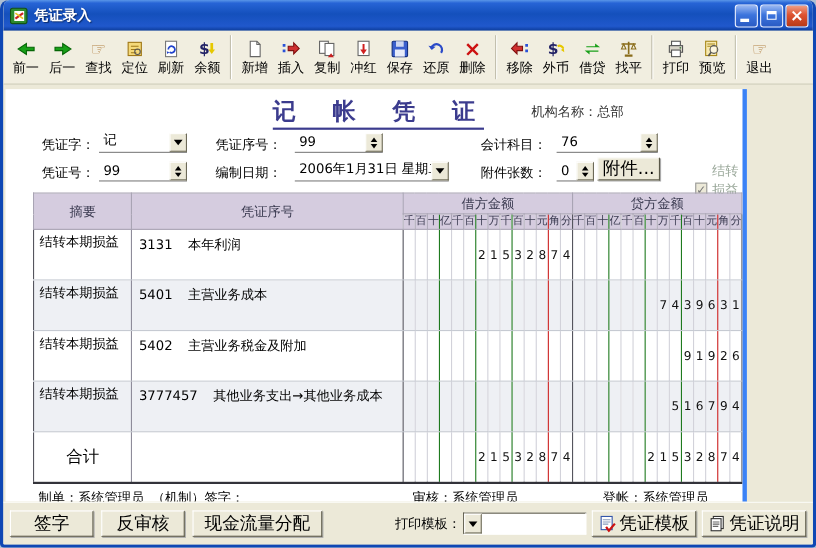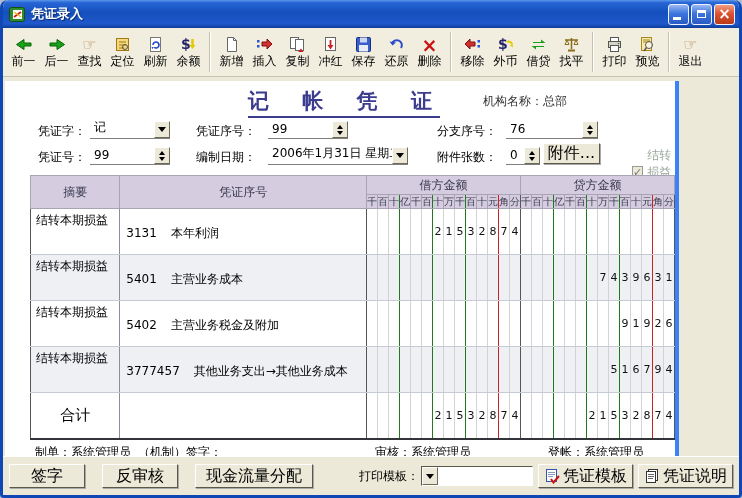--- a/index.html
+++ b/index.html
@@ -45,38 +45,38 @@
   table.voucher{border-collapse:collapse;table-layout:fixed;border:1px solid #55555e;border-bottom:2px solid #33333a;}
   .voucher th{background:#d5ccdf;color:#3a3a50;font-weight:normal;font-size:12px;padding:0;border:1px solid #a9a4b4;}
   .voucher th.dh{font-size:10px;height:14px;line-height:13px;width:10px;overflow:hidden;}
   .voucher th.big{height:19px;margin-left:48px;}
   .voucher td{padding:0;font-size:12px;border-top:1px solid #c6cad2;border-bottom:1px solid #c6cad2;height:46px;overflow:hidden;}
   .voucher td.dcell{border-left:1px solid #d2d2da;border-right:1px solid #d2d2da;text-align:center;vertical-align:middle;font-size:11px;color:#111;padding:0;}
   .voucher .gline{border-right:1px solid #1f7a1f !important;}
   .voucher .rline{border-right:1px solid #cc2222 !important;}
   .voucher .secend{border-right:1px solid #55555e !important;}
   .voucher td.sumcell{vertical-align:top;padding:3px 2px 0 5px;border-right:1px solid #8e8c9a;white-space:nowrap;}
-  .voucher td.acccell{vertical-align:top;padding:16px 2px 0 6px;border-right:1px solid #55555e;white-space:nowrap;}
+  .voucher td.acccell{vertical-align:top;padding:5px 2px 0 6px;border-right:1px solid #55555e;white-space:nowrap;}
   .voucher tr.alt td{background:#eef0f4;}
   .voucher td .acode{display:inline-block;margin-right:14px;}
   .voucher tr.totalrow td.sumcell{vertical-align:middle;text-align:center;font-size:15px;padding:0;}
   
   .sbar{position:absolute;left:684px;top:94px;width:17px;height:264px;background:#f3f5fa;border:1px solid #c6c6c6;}
   .sbtn{position:absolute;left:0;width:15px;height:16px;background:linear-gradient(180deg,#e2ecfe,#c1d4f8);border:1px solid #9db6e4;border-radius:2px;display:flex;align-items:center;justify-content:center;}
   .sb-up{top:0;}
   .sb-dn{bottom:0;}
   .sthumb{position:absolute;left:0;top:17px;width:15px;height:38px;background:linear-gradient(90deg,#cfe0fc,#a7c2f4);border:1px solid #7da2e0;border-radius:2px;}
   .tri-up{width:0;height:0;border-left:4px solid transparent;border-right:4px solid transparent;border-bottom:5px solid #4d6185;}
   .tri-dn{width:0;height:0;border-left:4px solid transparent;border-right:4px solid transparent;border-top:5px solid #4d6185;}
   
   .signline{position:absolute;top:363px;width:680px;height:15px;font-size:12px;color:#000;}
   .signline span{position:absolute;white-space:nowrap;}
   
   .bottombar{height:39px;background:#ece9d8;border-top:1px solid #fff;display:flex;align-items:center;padding:0 6px;}
-  .bb-left{display:flex;gap:17px;}
+  .bb-left{display:flex;gap:7px;}
   .bbtn{height:24px;padding:0 10px;min-width:76px;}
   .bb-right{margin-left:auto;display:flex;align-items:center;}
   .ptlabel{font-size:12px;margin-right:2px;white-space:nowrap;}
   .combo{width:112px;height:20px;background:#fff;border:1px solid;border-color:#5a5848 #fff #fff #5a5848;display:flex;align-items:center;}
   .combo .cval{flex:1;font-size:12px;padding-left:4px;white-space:nowrap;overflow:hidden;}
   .combo .ctl{height:18px;}
   .iconbtn{height:24px;padding:0 5px;margin-left:5px;display:flex;align-items:center;gap:3px;}
   .iconbtn svg{flex:0 0 auto;}
 </style>
 </head>
@@ -317,21 +317,21 @@
 
       <span class="flabel" style="left:191px;top:42px;">凭证序号：</span>
       <div class="fbox" style="left:263px;top:38px;width:80px;">
         <span class="fval">99</span>
         <span class="ctl">
             <span class="tri-u-s"></span>
             <span class="tri-d-s"></span>
           </span>
       </div>
 
-      <span class="flabel" style="left:432px;top:42px;">分支序号：</span>
+      <span class="flabel" style="left:432px;top:42px;">会计科目：</span>
       <div class="fbox" style="left:501px;top:38px;width:92px;">
         <span class="fval">76</span>
         <span class="ctl">
             <span class="tri-u-s"></span>
             <span class="tri-d-s"></span>
           </span>
       </div>
 
       <span class="flabel" style="left:33px;top:68px;">凭证号：</span>
       <div class="fbox" style="left:85px;top:64px;width:80px;">

